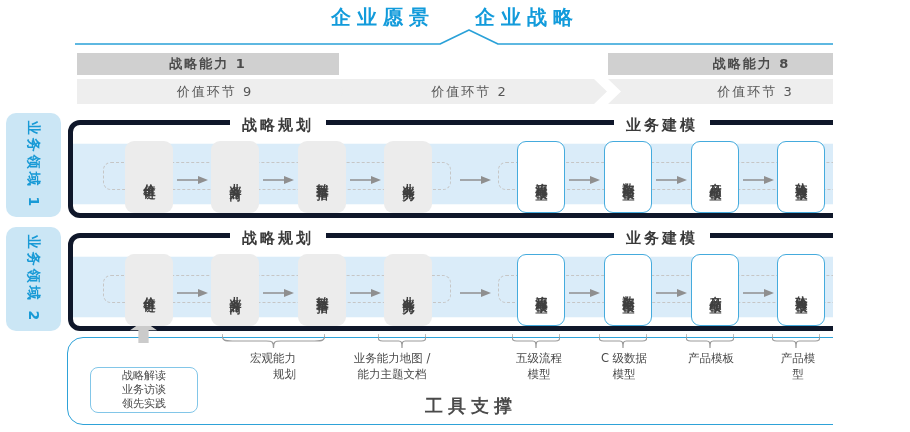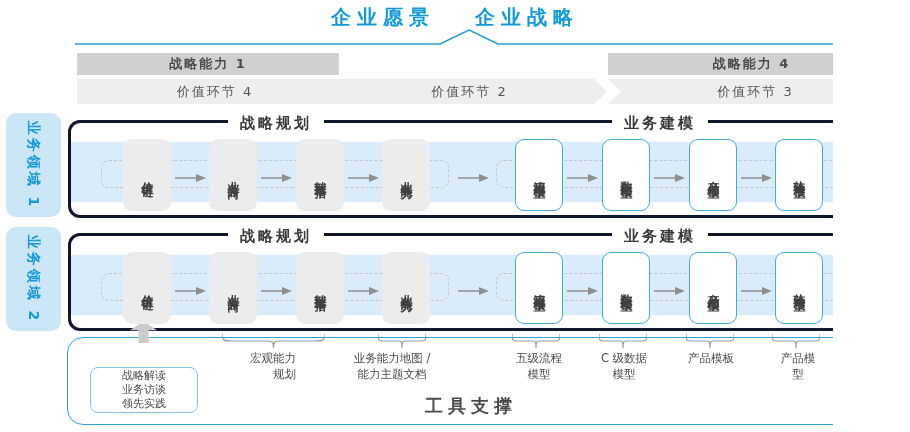--- a/index.html
+++ b/index.html
@@ -25,21 +25,21 @@
   .chev-3{left:608px;width:295px;clip-path:polygon(0 0,calc(100% - 13px) 0,100% 50%,calc(100% - 13px) 100%,0 100%,13px 50%);}
 
   
   .domain{position:absolute;left:6px;width:55px;height:104px;background:#cbe6f5;border-radius:10px;
           display:flex;align-items:center;justify-content:center;}
   .domain span{transform:rotate(90deg);white-space:nowrap;font-size:14px;font-weight:bold;
                color:#189ad6;letter-spacing:3px;}
   .domain-1{top:113px;} .domain-2{top:227px;}
 
   
-  .panel{position:absolute;left:68px;width:794px;height:98px;border:3px solid #0f172a;border-radius:12px;}
+  .panel{position:absolute;left:68px;width:794px;height:98px;border:5px solid #0f172a;border-radius:12px;}
   .panel-1{top:120px;} .panel-2{top:233px;}
   .panel-title{position:absolute;top:-11px;transform:translateX(-50%);background:#fff;padding:0 12px;
                font-size:15px;font-weight:bold;color:#3a3a3a;letter-spacing:3px;line-height:22px;z-index:4;}
   .pt-left{left:205px;} .pt-right{left:589px;}
   .band-arrow{position:absolute;left:0;top:7px;width:836px;height:84px;background:rgba(167,210,240,0.42);
               clip-path:polygon(0 14%,92.2% 14%,92.2% 0,100% 50%,92.2% 100%,92.2% 86%,0 86%);z-index:0;}
   .pipe{position:absolute;top:37px;height:28px;border:1px dashed #c6c6c6;border-radius:8px;z-index:1;}
   .pipe-1{left:30px;width:348px;} .pipe-2{left:425px;width:350px;}
   .vbox{position:absolute;top:16px;width:48px;height:72px;border-radius:9px;display:flex;align-items:center;
         justify-content:center;z-index:3;}
@@ -80,25 +80,25 @@
     <span>企业战略</span>
   </div>
   <svg class="divider-svg" width="910" height="22">
     <path d="M75,18 H440 L469,4 L498,18 H893" fill="none" stroke="#2aa1d8" stroke-width="1.6" stroke-linejoin="round"></path>
   </svg>
 
   <div class="cap-seg cap-1">
       <span>战略能力 1</span>
     </div>
   <div class="cap-seg cap-3">
-      <span>战略能力 4</span>
+      <span>战略能力 8</span>
     </div>
 
   <div class="chev chev-1">
-      <span>价值环节 4</span>
+      <span>价值环节 9</span>
     </div>
   <div class="chev chev-2">
       <span>价值环节 2</span>
     </div>
   <div class="chev chev-3">
       <span>价值环节 3</span>
     </div>
 
   <div class="domain domain-1">
       <span>业务领域 1</span>

